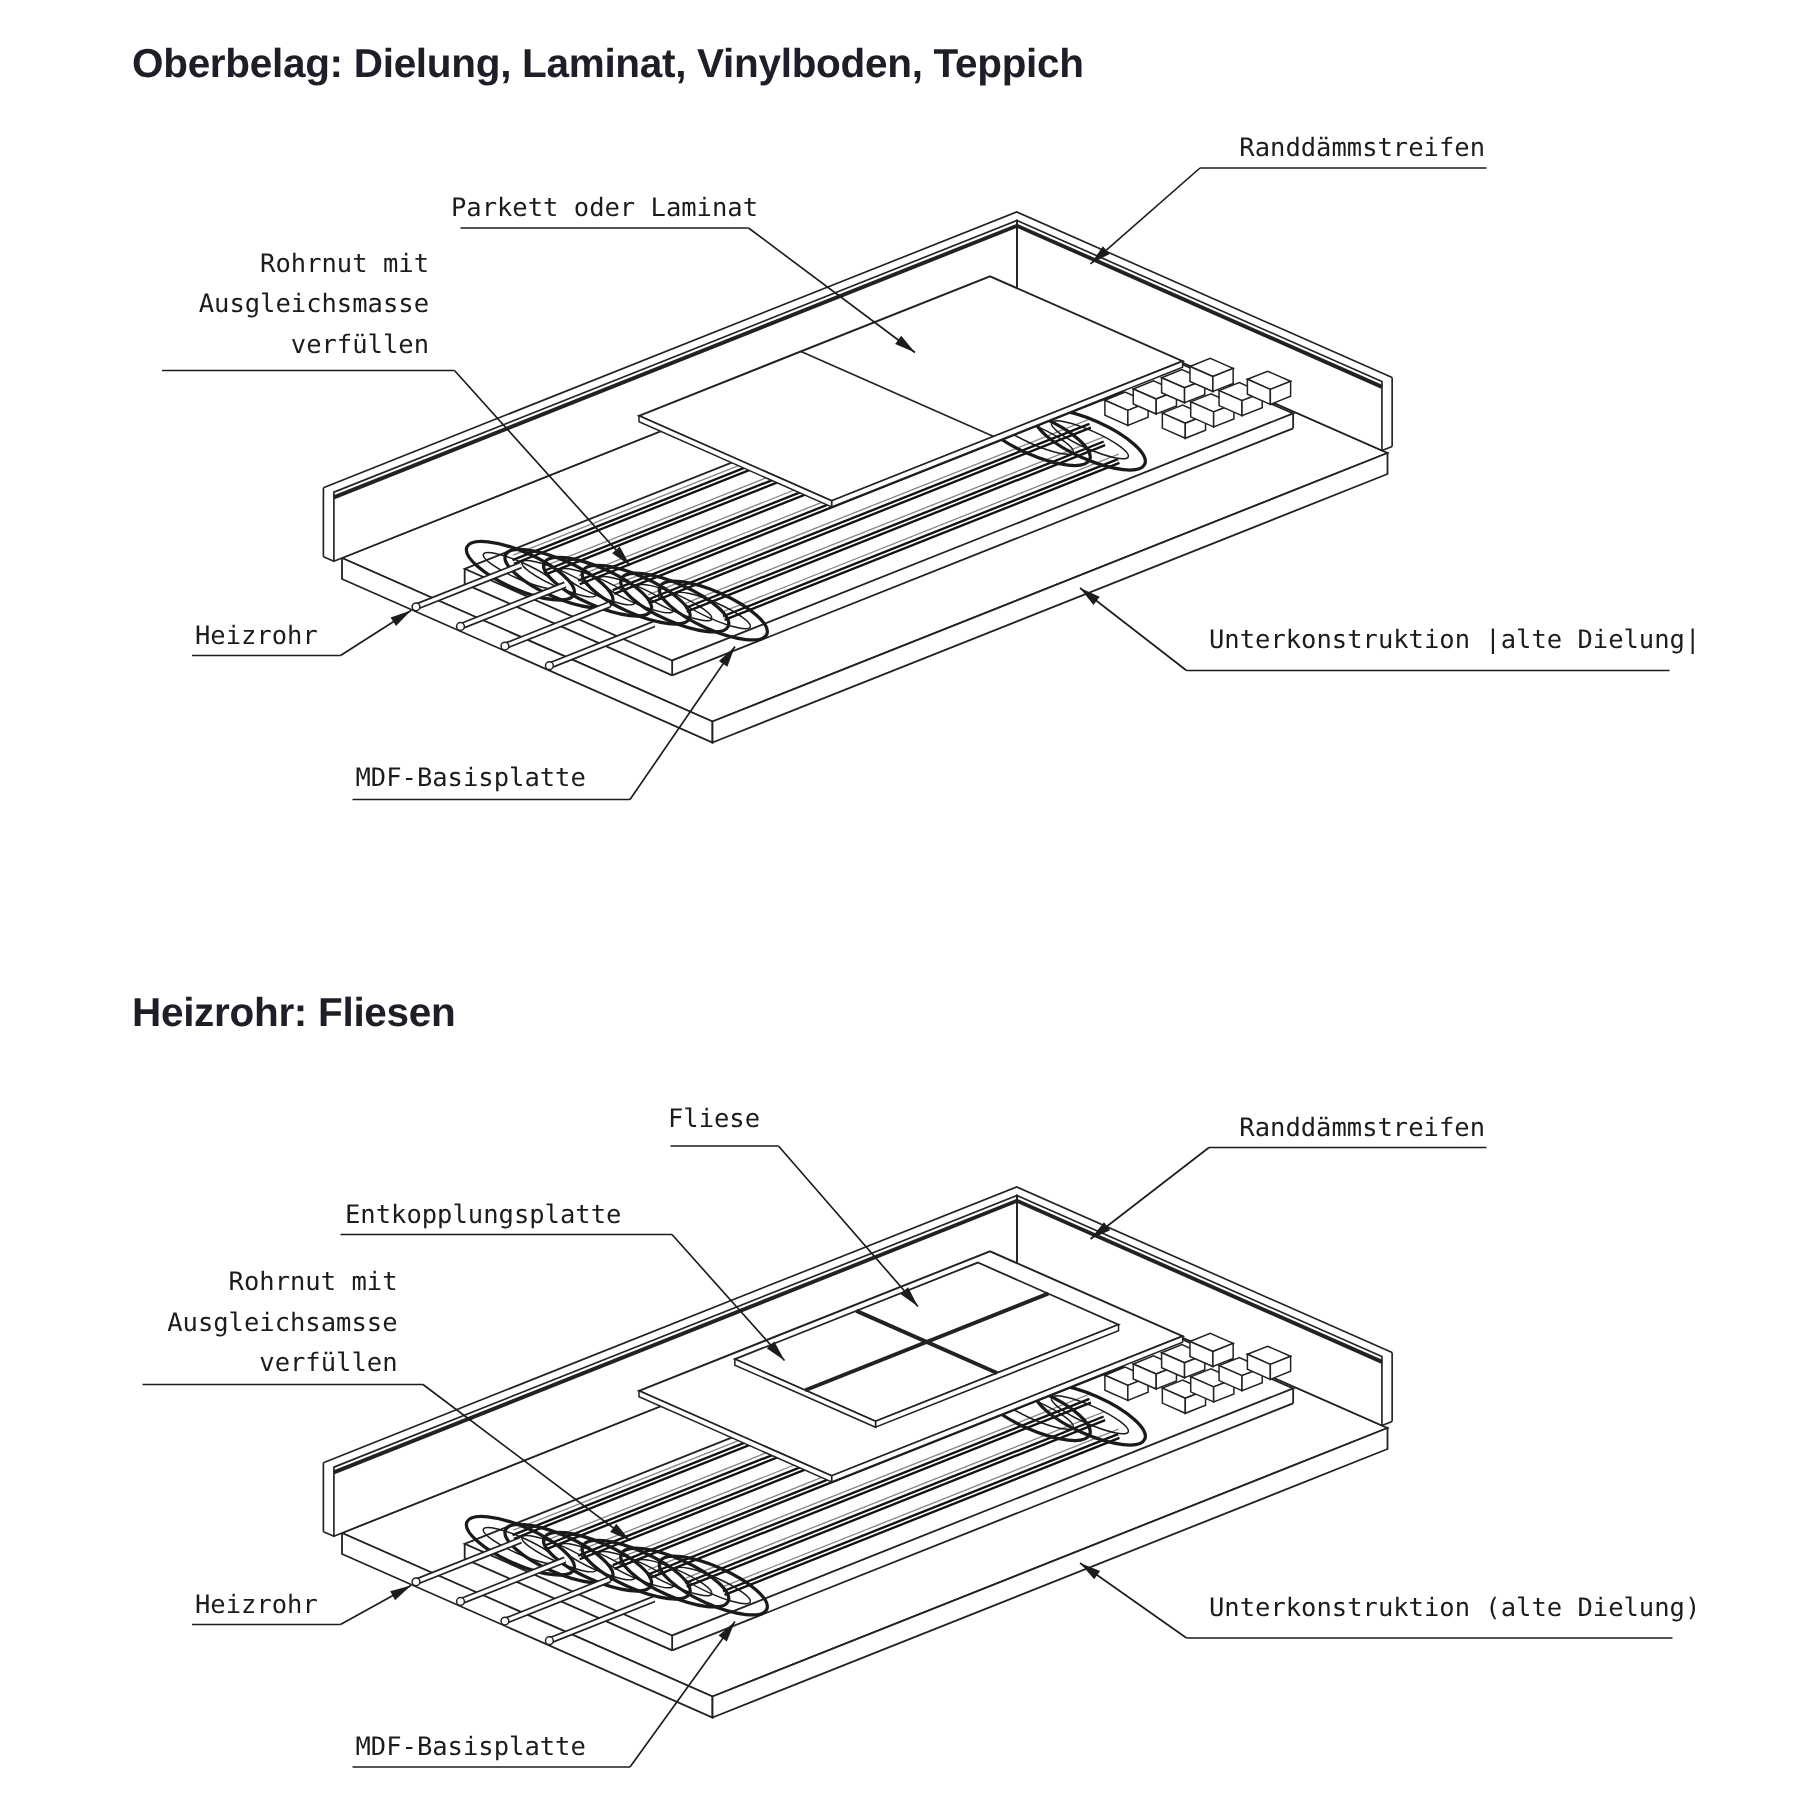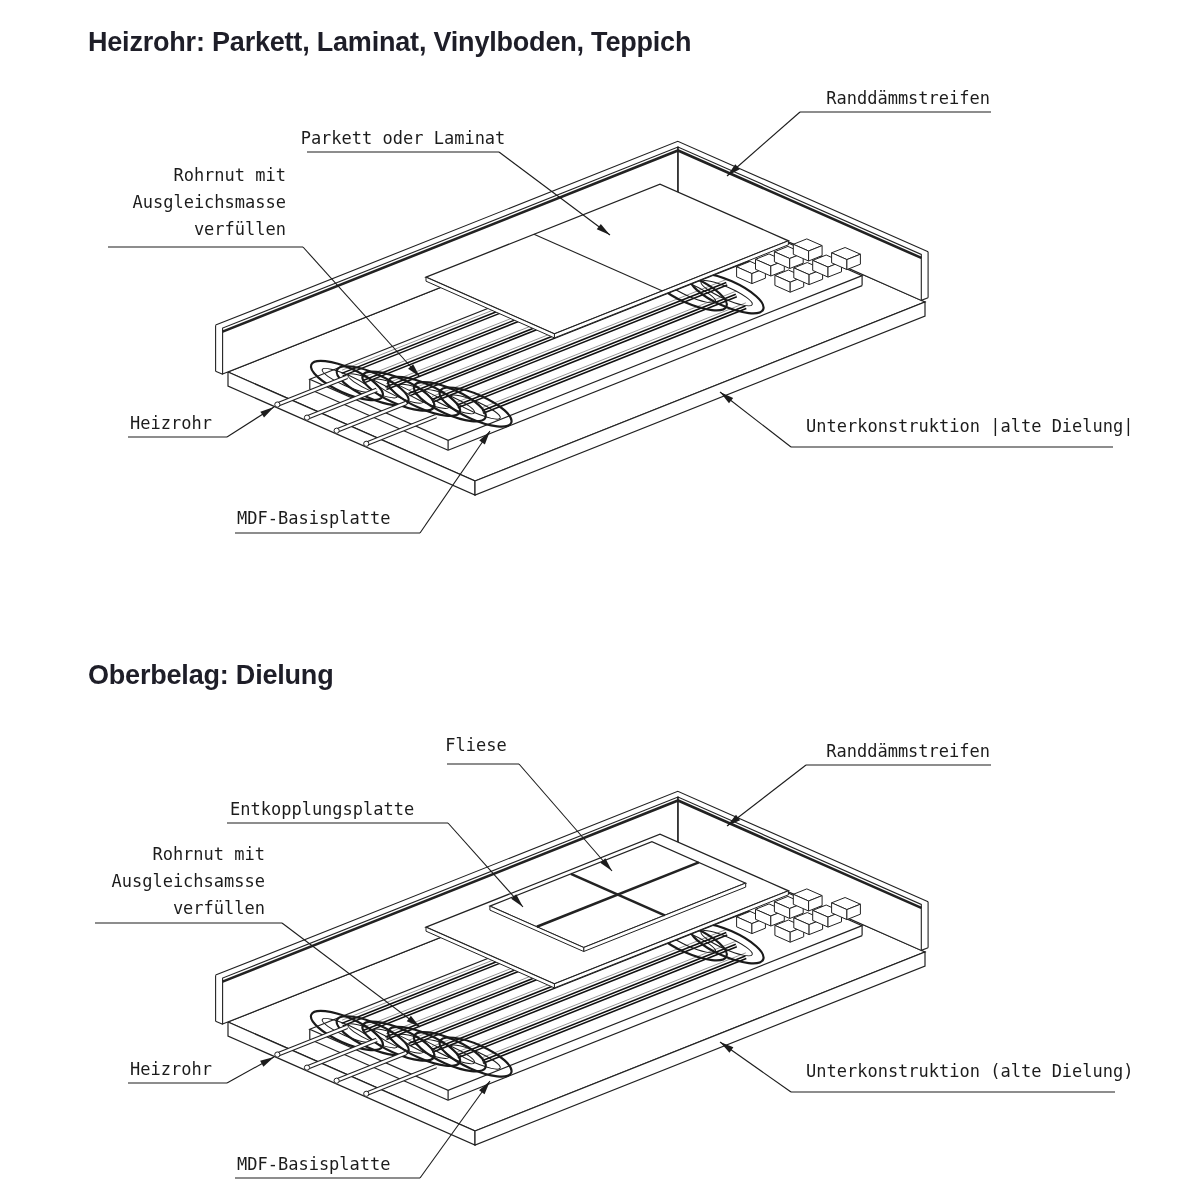--- a/index.html
+++ b/index.html
@@ -8,22 +8,22 @@
   .title{position:absolute;left:88px;font-weight:bold;font-size:27px;
          letter-spacing:-0.2px;color:#1e1e28;white-space:nowrap;}
   #title1{top:27px;}
   #title2{top:660px;}
   #cad{position:absolute;left:0;top:0;}
   #cad text{font-family:"DejaVu Sans Mono",monospace;font-size:17px;fill:#1c1c1c;}
 </style>
 </head>
 <body>
 
-<div class="title" id="title1">Heizrohr: Parkett, Laminat, Vinylboden, Teppich</div>
-<div class="title" id="title2">Oberbelag: Dielung</div>
+<div class="title" id="title1">Oberbelag: Dielung, Laminat, Vinylboden, Teppich</div>
+<div class="title" id="title2">Heizrohr: Fliesen</div>
 
 <svg id="cad" width="1200" height="1200" viewBox="0 0 1200 1200">
 
   <g id="drawing1">
       <polygon points="228.0,372.0 678.0,193.0 925.0,302.0 475.0,481.0" fill="#fff" stroke="#222" stroke-width="1.2"></polygon>
       <polygon points="228.0,372.0 475.0,481.0 475.0,495.0 228.0,386.0" fill="#fff" stroke="#222" stroke-width="1.2"></polygon>
       <polygon points="475.0,481.0 925.0,302.0 925.0,316.0 475.0,495.0" fill="#fff" stroke="#222" stroke-width="1.2"></polygon>
       <polygon points="222.6,374.1 678.0,193.0 678.0,147.0 222.6,328.1" fill="#fff" stroke="#222" stroke-width="1.1"></polygon>
       <polygon points="678.0,193.0 921.3,300.4 921.3,254.4 678.0,147.0" fill="#fff" stroke="#222" stroke-width="1.1"></polygon>
       <polyline points="215.6,325.1 677.8,141.3 928.1,251.7" fill="none" stroke="#222" stroke-width="1.1"></polyline>

